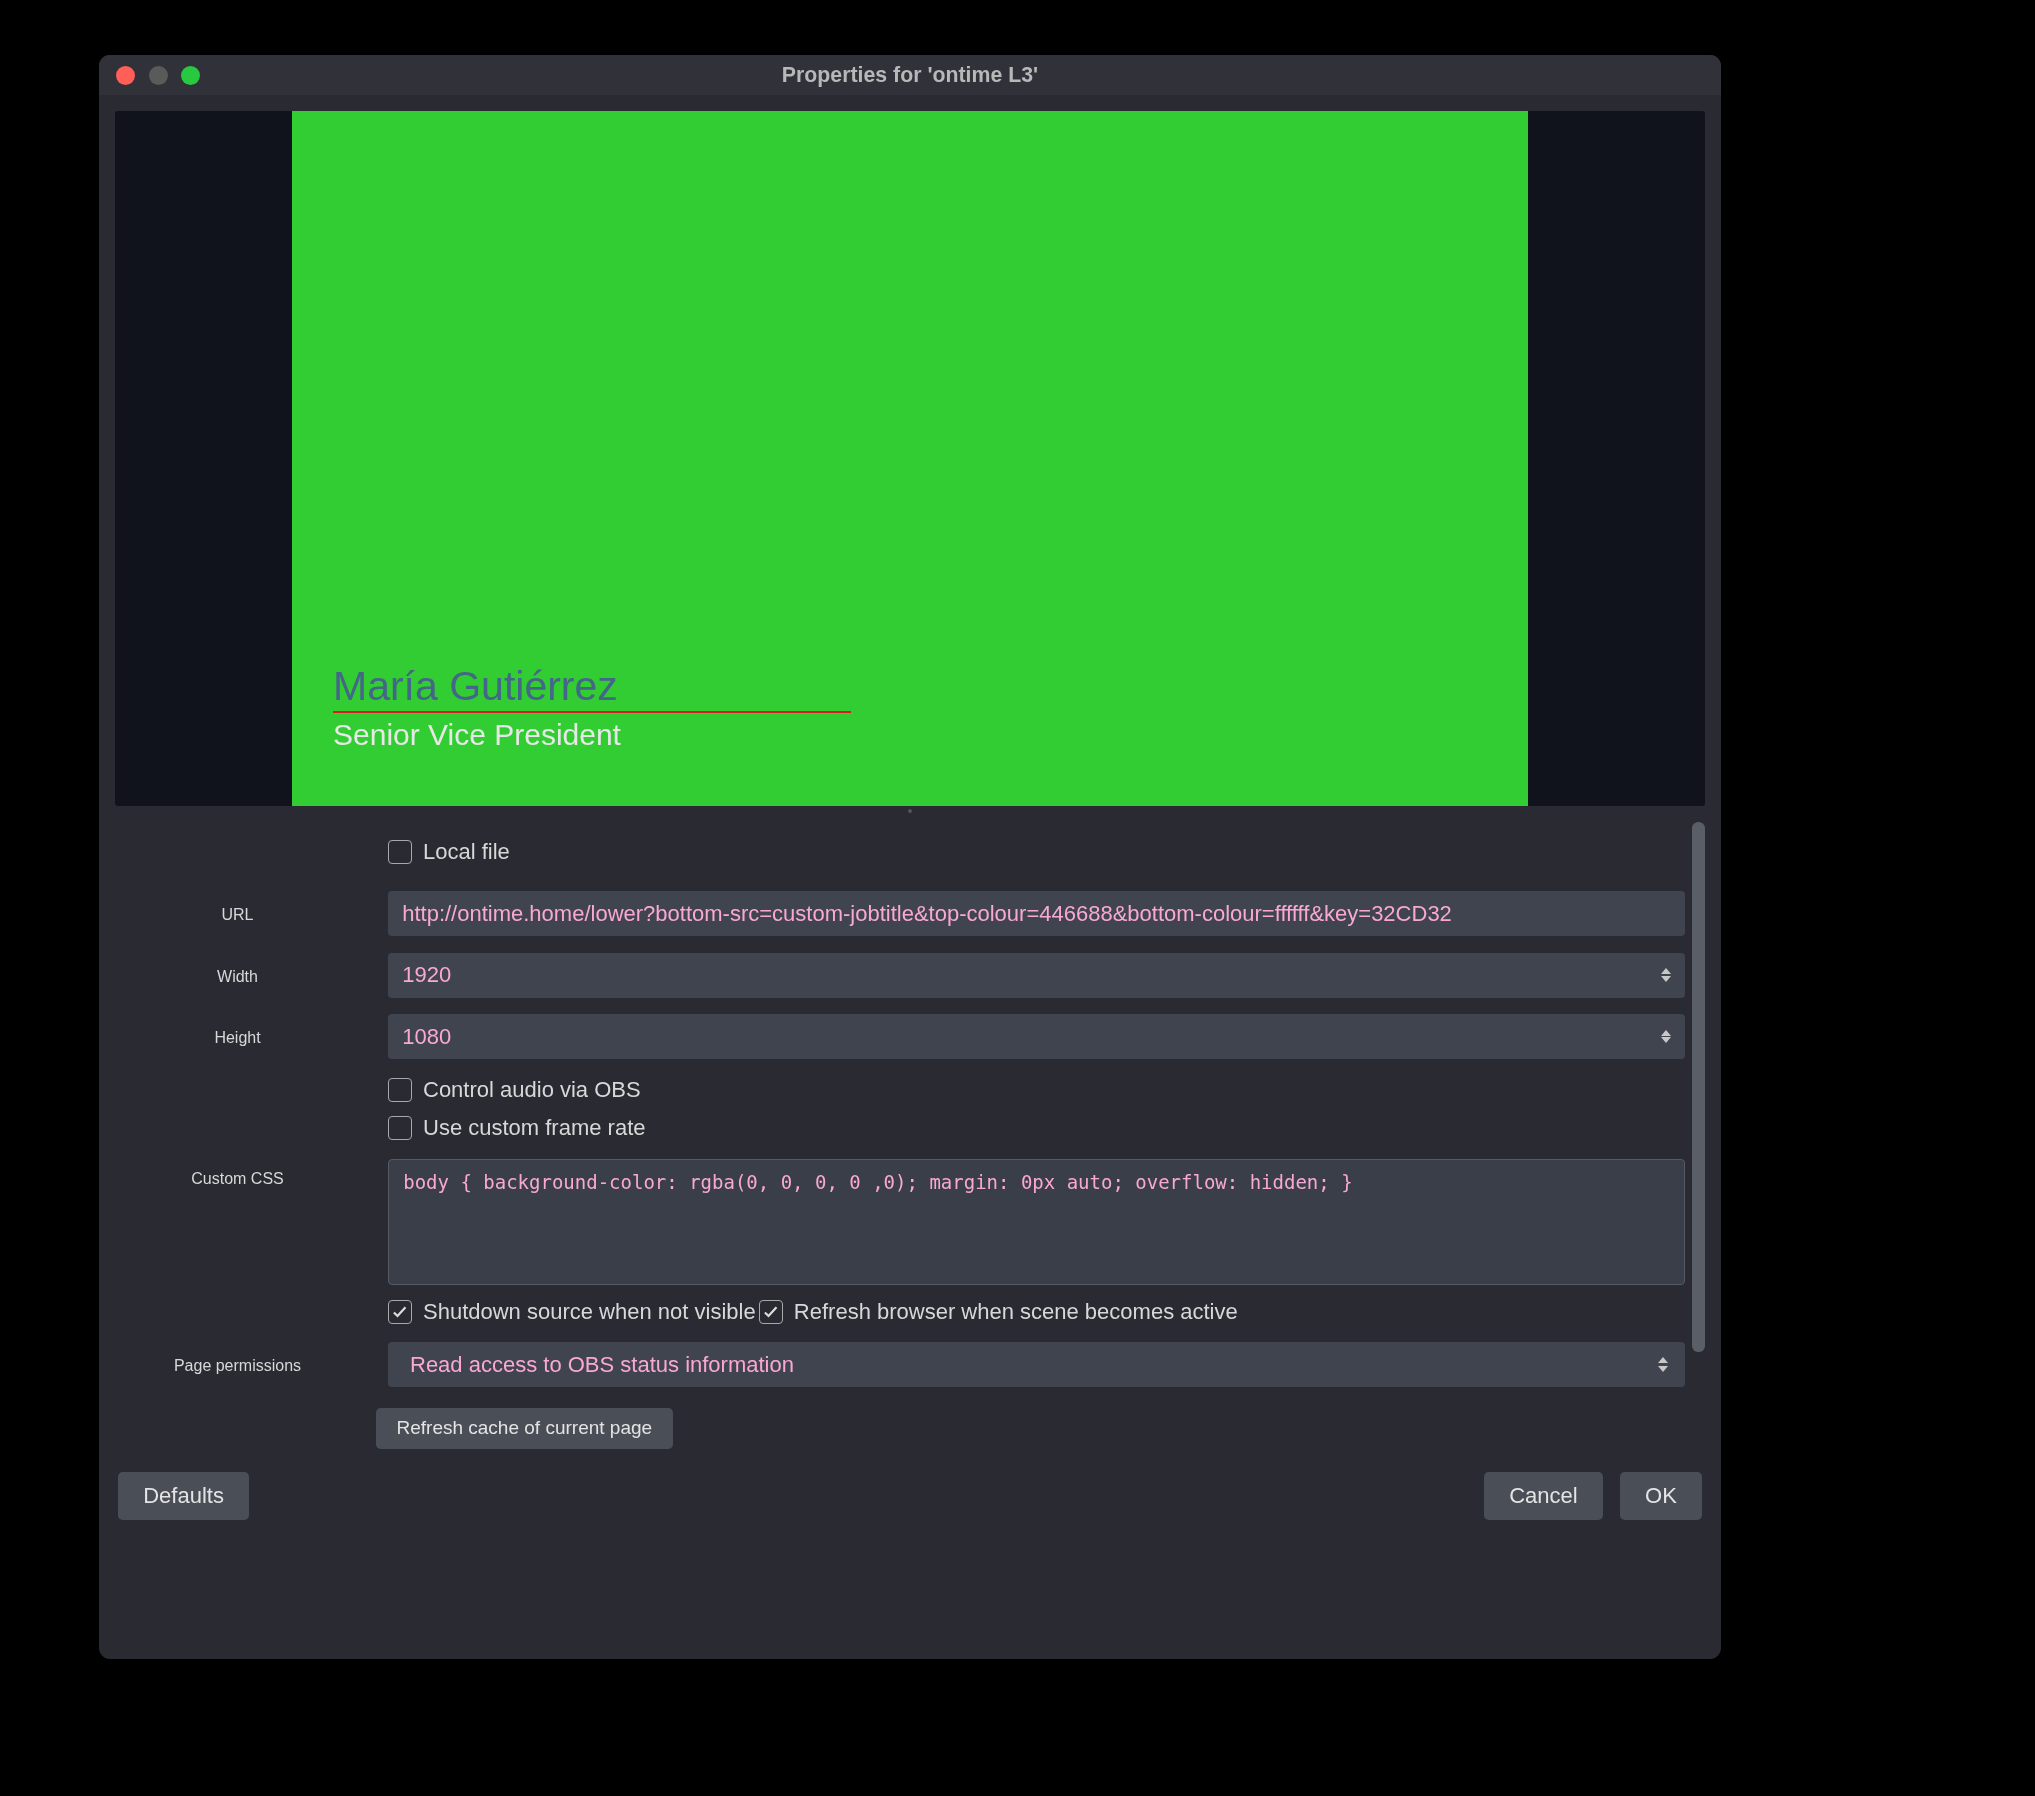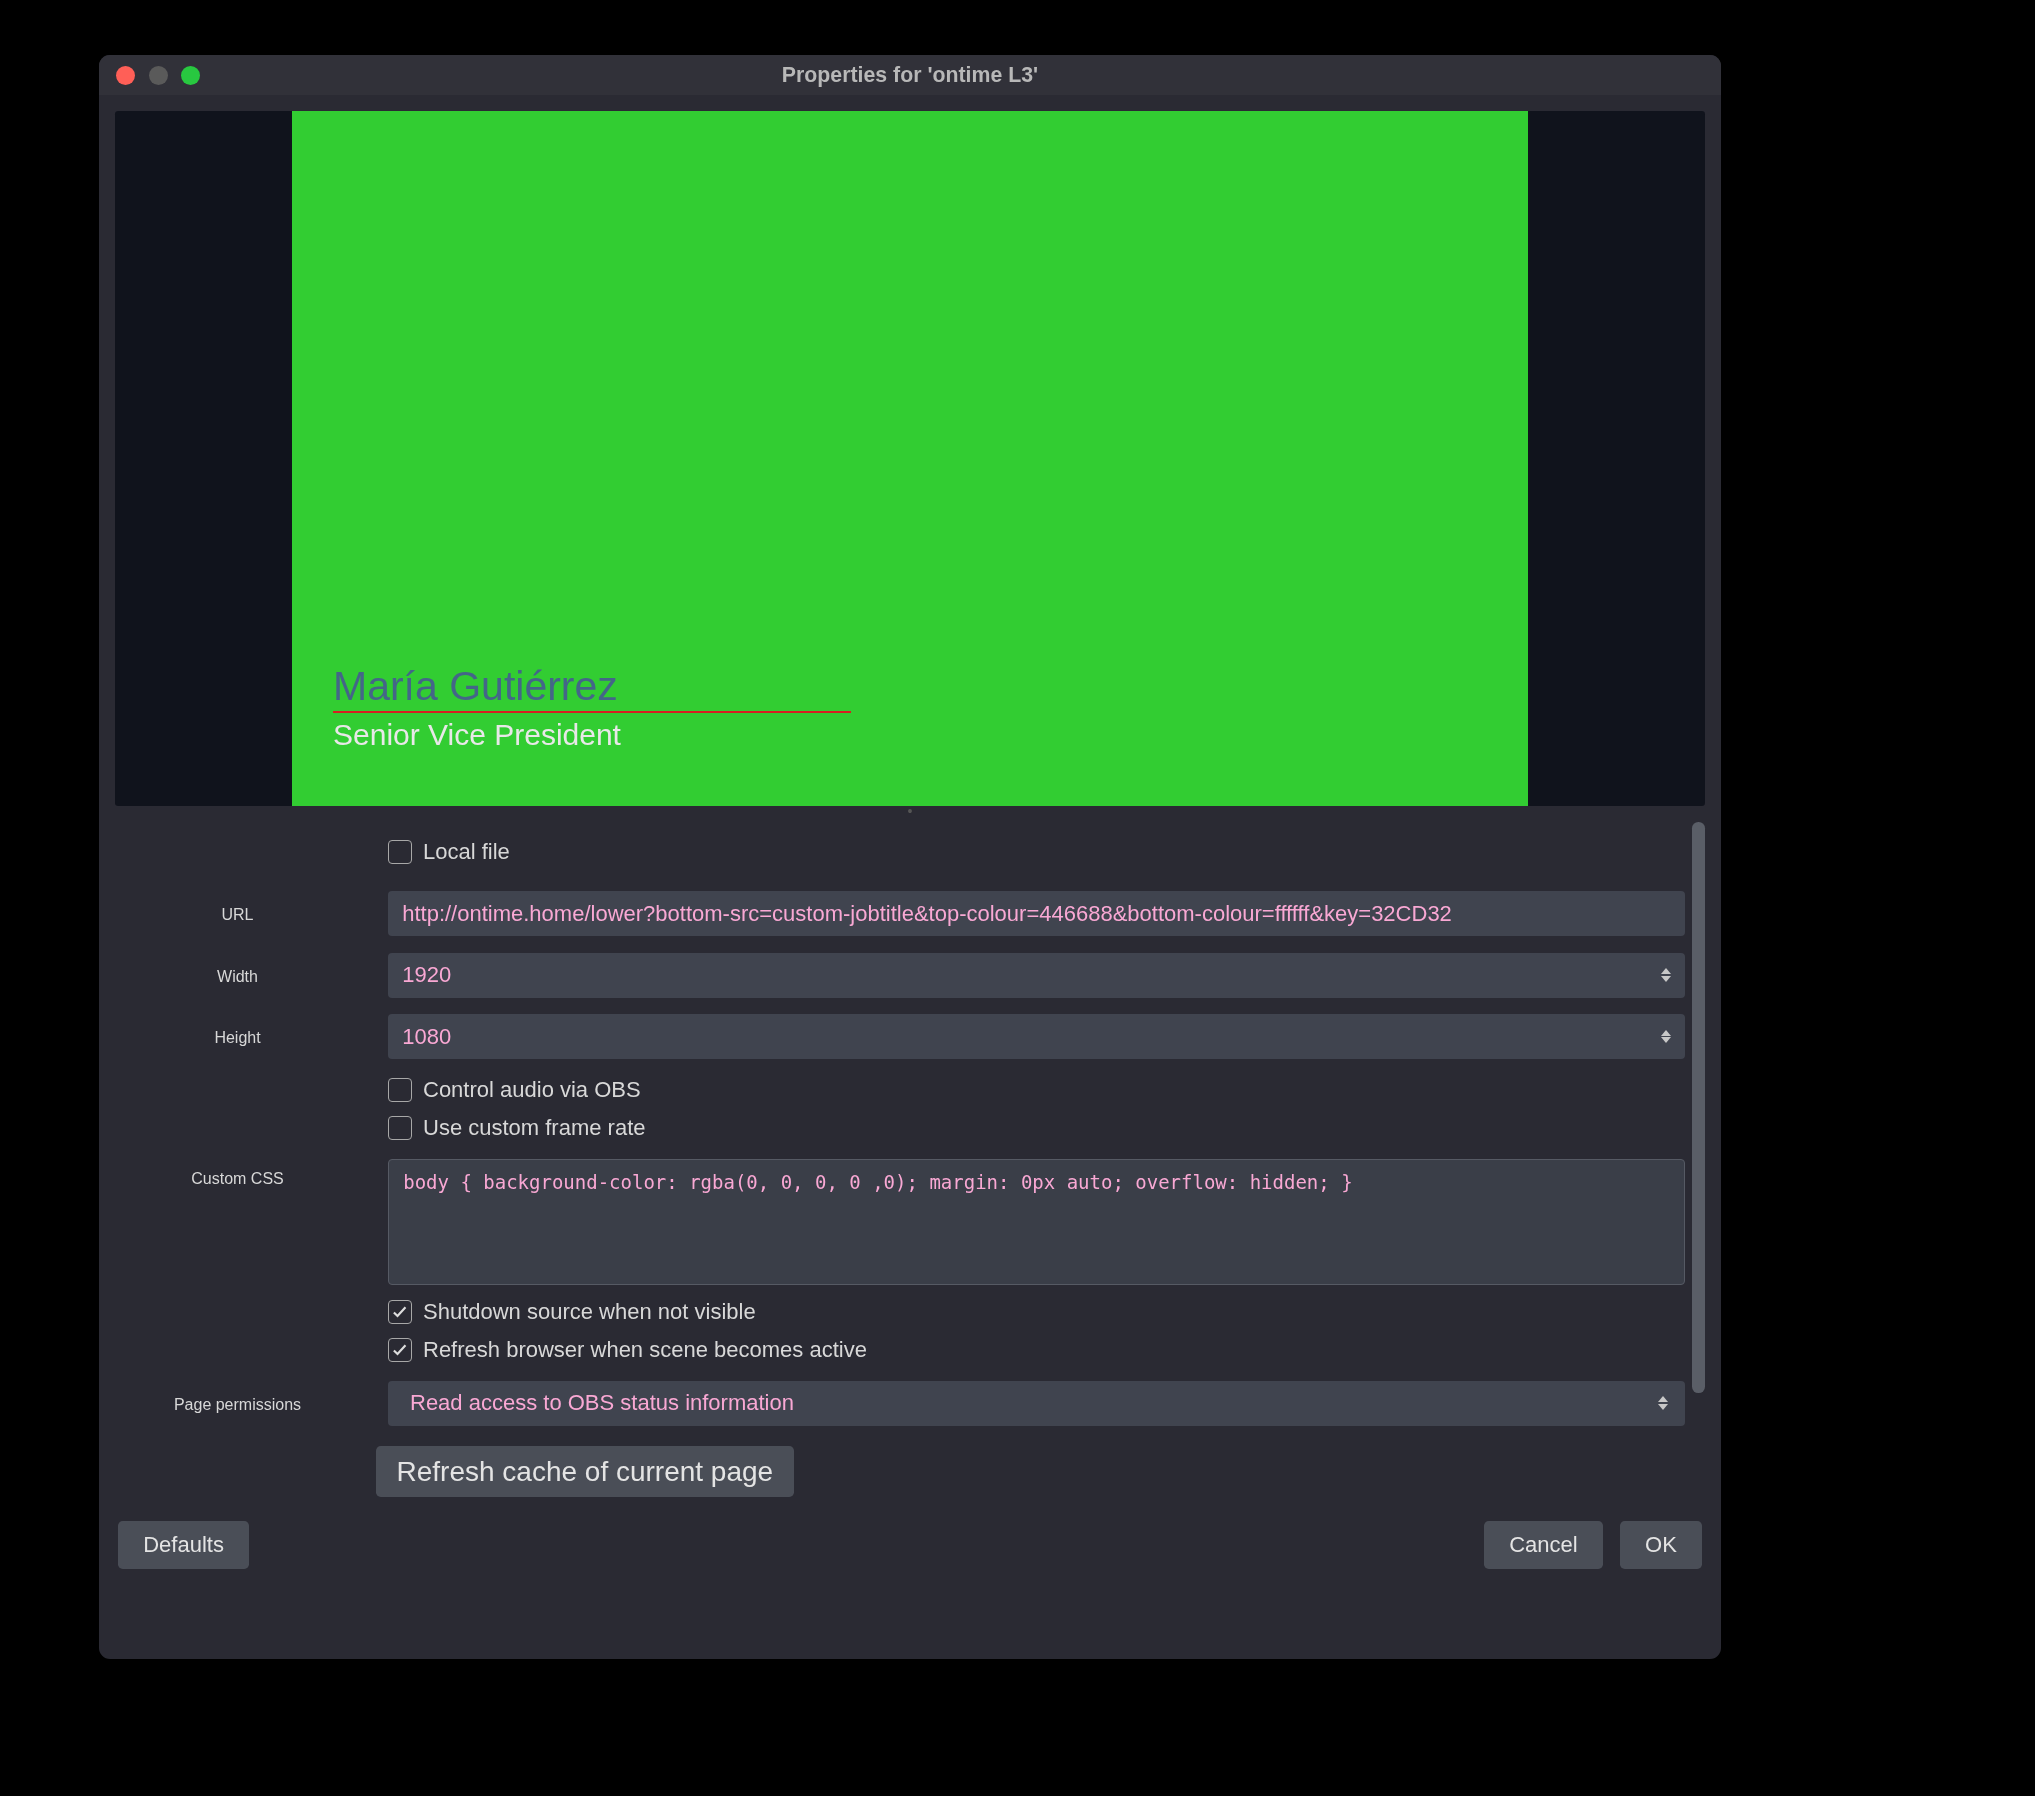--- a/index.html
+++ b/index.html
@@ -259,21 +259,21 @@
   }
   .btn {
     background: var(--bg-button);
     color: #e4e4e4;
     border:none;
     border-radius:4.7px;
     font-size:22px;
     padding: 11px 25px;
     cursor:pointer;
   }
-  .btn.small { padding: 9.5px 20.5px; font-size:28px;}
+  .btn.small { padding: 9.5px 20.5px; font-size:19px;}
   .footer .spacer { flex:1 1 auto; }
   .footer .btn + .btn { margin-left: 17.4px; }
   .refresh-btn-row { padding: 12.6px 0 4.7px 261px; }
 </style>
 </head>
 <body>
 
 <div class="window">
 
   <div class="titlebar">
@@ -360,21 +360,21 @@
 
         <div class="form-row tall">
           <div class="form-label top-align">Custom CSS</div>
           <div class="form-control">
             <textarea class="textarea-input" style="">body { background-color: rgba(0, 0, 0, 0 ,0); margin: 0px auto; overflow: hidden; }</textarea>
           </div>
         </div>
 
         <div class="form-row" style="min-height:auto;">
           <div class="form-label"></div>
-          <div class="form-control" style="flex-direction:column; align-items:flex-start; gap:3.2px;">
+          <div class="form-control" style="align-items:flex-start; gap:3.2px;">
             <div class="checkbox-row">
               <span class="cb checked">
                   <svg viewBox="0 0 24 24">
                     <polyline points="4 13 9 18 20 6"></polyline>
                   </svg>
                 </span>
               <span>Shutdown source when not visible</span>
             </div>
             <div class="checkbox-row">
               <span class="cb checked">

